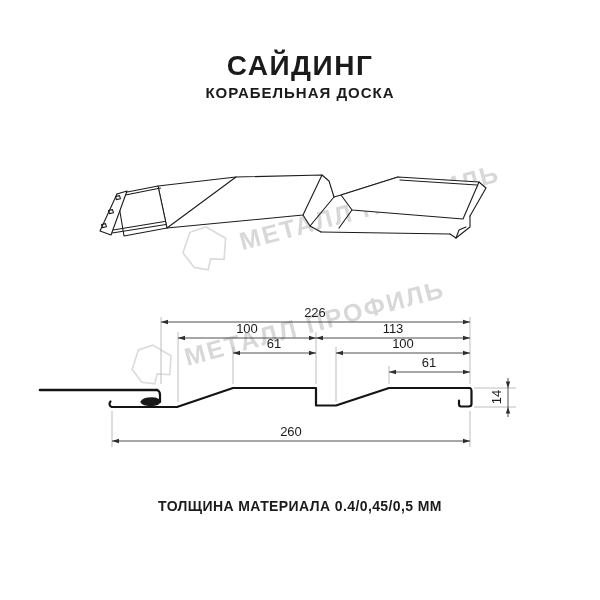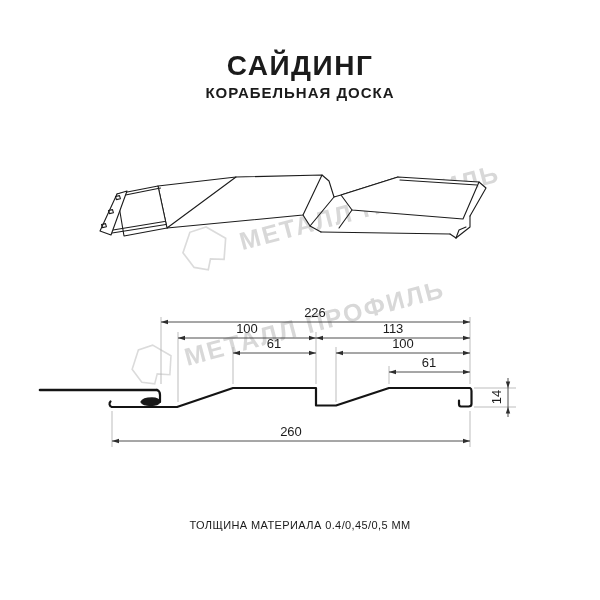--- a/index.html
+++ b/index.html
@@ -4,21 +4,21 @@
 <style>
   html,body{margin:0;padding:0;background:#f3f3f3;}
   #stage{
     position:relative;width:600px;height:600px;background:#ffffff;
     font-family:"Liberation Sans", sans-serif;overflow:hidden;margin:0 auto;
   }
   .center-text{position:absolute;left:0;width:600px;text-align:center;color:#1b1b1b;}
   #title{top:50px;font-size:28px;font-weight:800;letter-spacing:1.5px;}
   #subtitle{top:84px;font-size:15px;font-weight:700;letter-spacing:1px;}
   #model{top:103px;font-size:13px;font-weight:700;letter-spacing:0.5px;}
-  #footer-note{top:519px;font-size:11px;font-weight:400;letter-spacing:0.4px;}
+  #footer-note{top:498px;font-size:14px;font-weight:700;letter-spacing:0.4px;}
   svg{position:absolute;left:0;top:0;}
   .outline{fill:#ffffff;stroke:#1c1c1c;stroke-width:1.1;stroke-linejoin:round;}
   .line3d{fill:none;stroke:#1c1c1c;stroke-width:1.1;stroke-linejoin:round;stroke-linecap:round;}
   .profile{fill:none;stroke:#141414;stroke-width:2.2;stroke-linejoin:round;stroke-linecap:round;}
   .profile-thick{fill:none;stroke:#141414;stroke-width:2.6;stroke-linecap:round;}
   .ext{stroke:#b5b5b5;stroke-width:0.9;fill:none;}
   .dim{stroke:#3a3a3a;stroke-width:0.9;fill:none;}
   .arrow{fill:#2e2e2e;stroke:none;}
   .dimtext{font-family:"Liberation Sans",sans-serif;font-size:13px;fill:#1b1b1b;}
   .wm-text{font-family:"Liberation Sans",sans-serif;font-size:25px;font-weight:700;letter-spacing:2px;}

